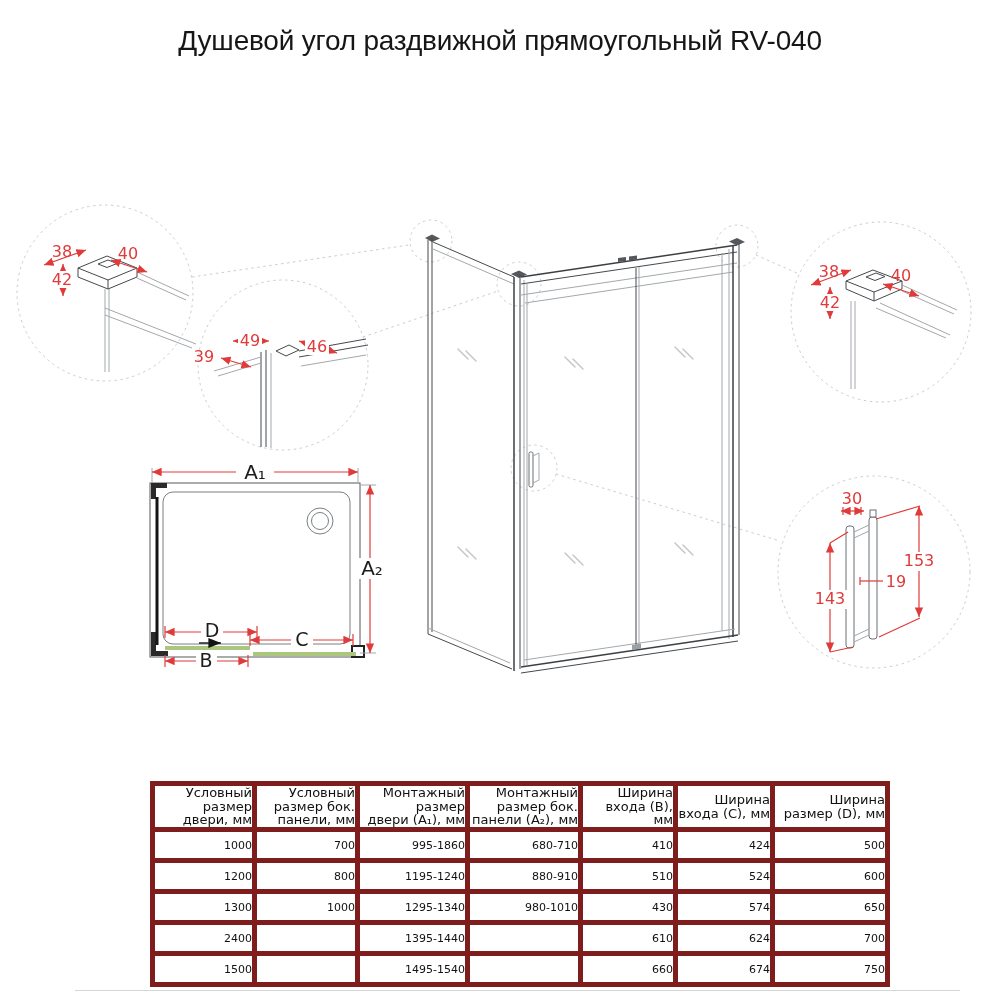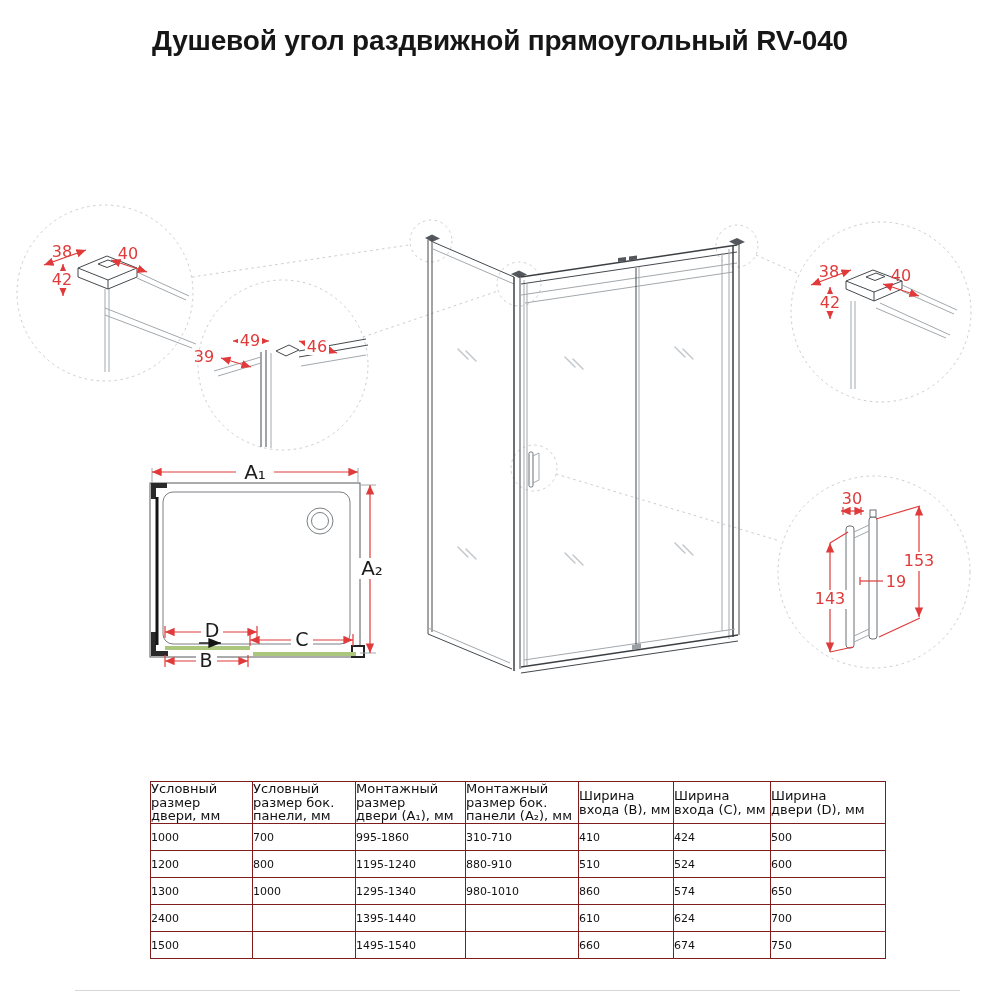--- a/index.html
+++ b/index.html
@@ -1,35 +1,35 @@
 <!DOCTYPE html>
 <html><head>
 <meta charset="utf-8">
 <style>
   html,body{margin:0;padding:0;background:#fff;}
   .stage{position:relative;width:1000px;height:1000px;background:#fff;overflow:hidden;
          font-family:"Liberation Sans",sans-serif;color:#1b1b1b;}
   .title{position:absolute;top:24px;left:0;width:1000px;text-align:center;
-         font-size:28px;line-height:33px;font-weight:700;color:#161616;letter-spacing:-0.2px;}
+         font-size:28px;line-height:33px;font-weight:400;color:#161616;letter-spacing:-0.2px;}
   svg{position:absolute;left:0;top:0;}
   svg .ln{stroke:#45494d;stroke-width:1;fill:none;}
   svg .lnb{stroke:#3c4043;stroke-width:1.5;fill:none;}
   svg .lt{stroke:#a3a8ac;stroke-width:1;fill:none;}
   svg .sh{stroke:#c3c8cc;stroke-width:1.5;fill:none;stroke-linecap:round;}
   svg .dsh{stroke:#c9cdd0;stroke-width:1;fill:none;stroke-dasharray:2.5 3.5;}
   svg .rd{stroke:#e03a3a;stroke-width:1.2;fill:none;}
   svg .hl{stroke:#6b7075;stroke-width:1;fill:#fff;}
   svg .cap{fill:#54585c;stroke:none;}
   svg .wr{fill:#fff;stroke:none;}
   svg text{fill:#e03a3a;font-family:"DejaVu Sans",sans-serif;font-size:16px;text-anchor:middle;}
   svg text.bk{fill:#1c1c1c;font-size:20px;}
   svg text.bk2{fill:#1c1c1c;font-size:19px;}
   .sizeTable{position:absolute;left:150px;top:781px;border-collapse:collapse;table-layout:fixed;
          font-family:"DejaVu Sans",sans-serif;color:#111;}
-  .sizeTable th,.sizeTable td{border:1px solid #7f1d1d;text-align:left;vertical-align:middle;padding:0;}
+  .sizeTable th,.sizeTable td{border:5px solid #7f1d1d;text-align:right;vertical-align:middle;padding:0;}
   .sizeTable th{height:41px;font-weight:400;font-size:13px;line-height:13.5px;}
   .sizeTable td{height:26px;font-size:11px;}
   .pageRule{position:absolute;top:990px;left:75px;width:885px;height:1px;background:#d6d6d6;}
 </style>
 </head>
 <body>
 
 <div class="stage">
 
   <div class="title">
@@ -296,49 +296,49 @@
         <th>
           <div>Ширина</div>
           <div>входа (B), мм</div>
         </th>
         <th>
           <div>Ширина</div>
           <div>входа (C), мм</div>
         </th>
         <th>
           <div>Ширина</div>
-          <div>двери (D), мм</div>
+          <div>размер (D), мм</div>
         </th>
       </tr>
     </thead>
     <tbody>
       <tr>
         <td>1000</td>
           <td>700</td>
           <td>995-1860</td>
-          <td>310-710</td>
+          <td>680-710</td>
           <td>410</td>
           <td>424</td>
           <td>500</td>
       </tr>
       <tr>
         <td>1200</td>
           <td>800</td>
           <td>1195-1240</td>
           <td>880-910</td>
           <td>510</td>
           <td>524</td>
           <td>600</td>
       </tr>
       <tr>
         <td>1300</td>
           <td>1000</td>
           <td>1295-1340</td>
           <td>980-1010</td>
-          <td>860</td>
+          <td>430</td>
           <td>574</td>
           <td>650</td>
       </tr>
       <tr>
         <td>2400</td>
           <td></td>
           <td>1395-1440</td>
           <td></td>
           <td>610</td>
           <td>624</td>

